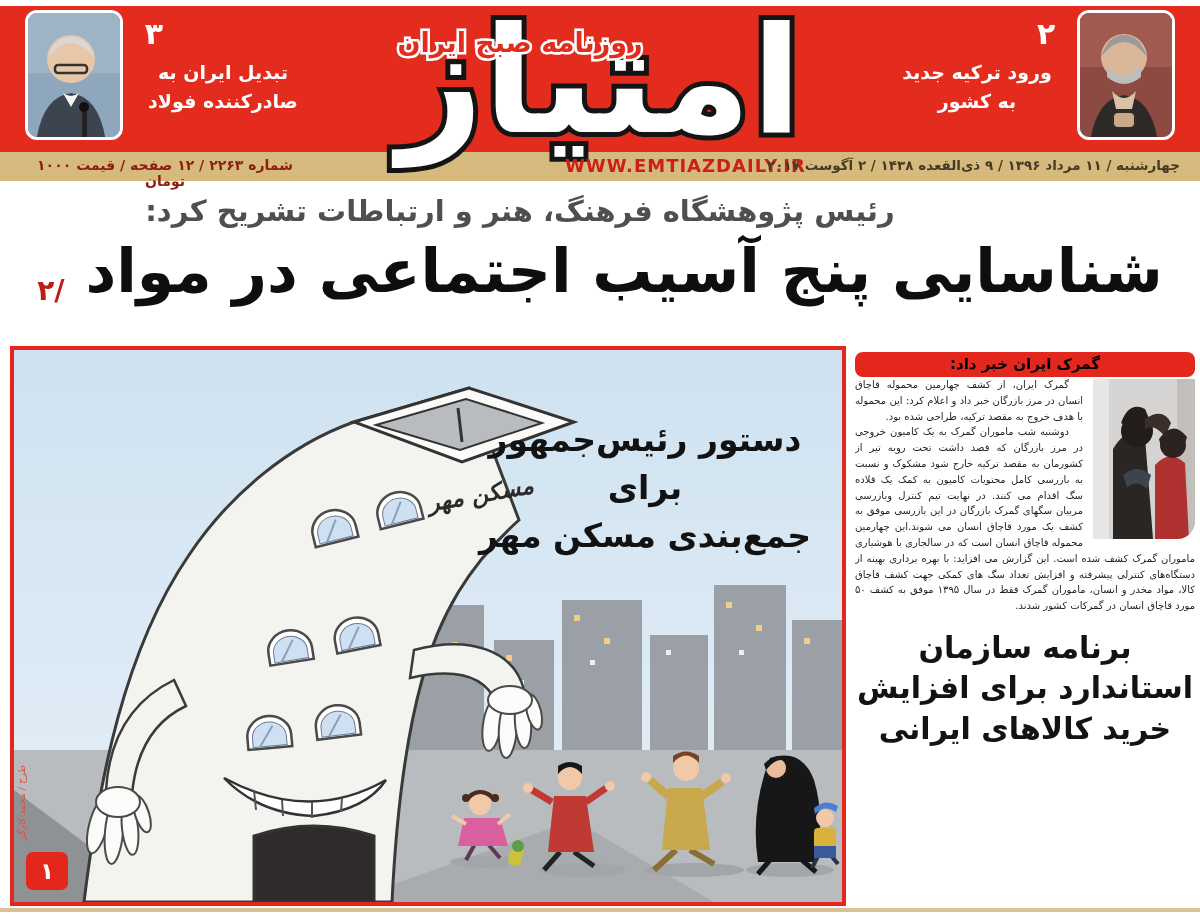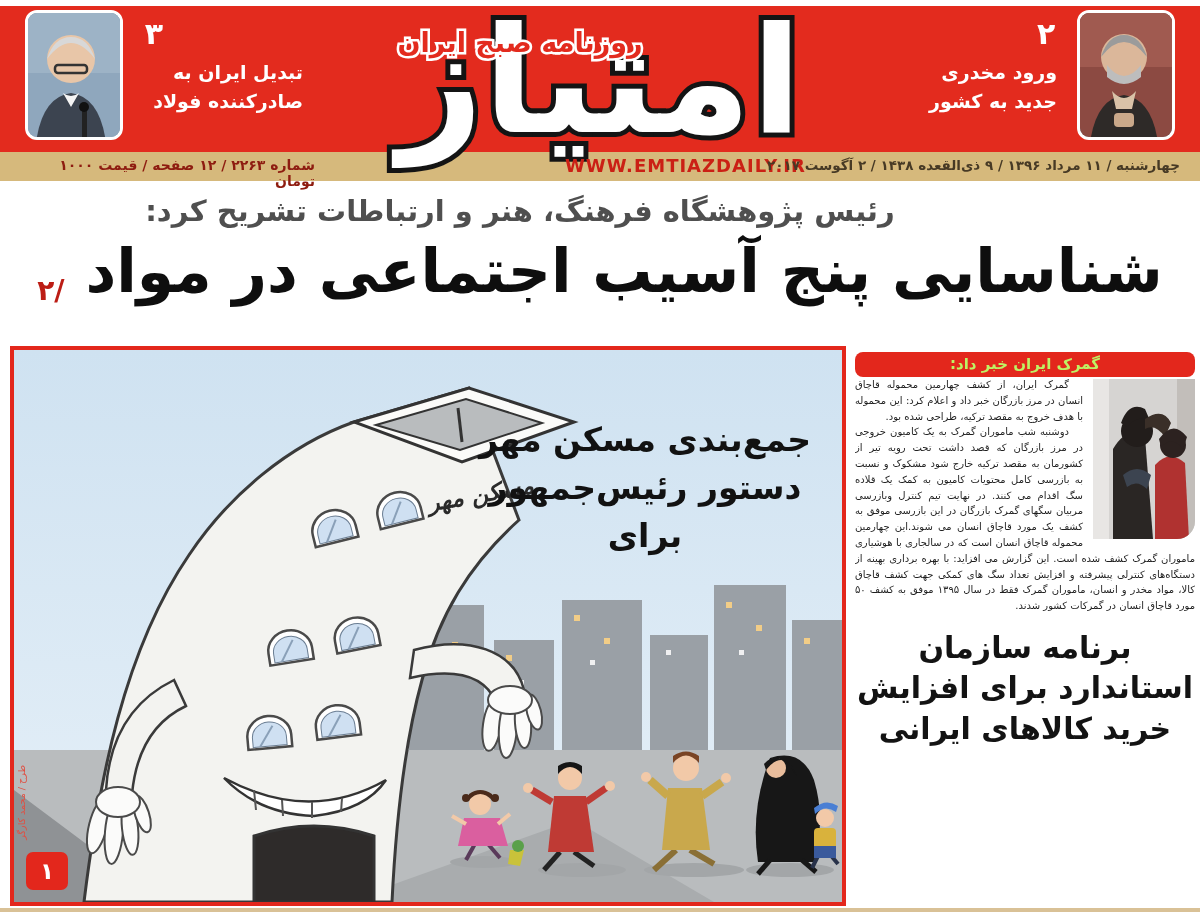--- a/index.html
+++ b/index.html
@@ -28,35 +28,35 @@
   }
   .teaser-photo {
     width:98px; height:130px; border:3px solid #fff; border-radius:12px;
     overflow:hidden; background:#7e96ad;
   }
   .teaser-photo svg{display:block}
   .teaser-num {
     position:absolute; top:6px; font-size:30px; font-weight:bold; color:#fff;
   }
   .teaser-title {
-    position:absolute; top:48px; width:160px; 
+    position:absolute; top:48px; width:160px; text-align:center;
     font-size:19px; font-weight:bold; line-height:1.55; color:#fff;
   }
   .teaser-left  { left:25px; }
   .teaser-left  .teaser-num   { right:-40px; }
   .teaser-left  .teaser-title { right:-180px; }
   .teaser-right { right:25px; }
   .teaser-right .teaser-num   { left:-40px; }
   .teaser-right .teaser-title { left:-180px; }
 
   .issue-info {
     position:absolute; right:1015px; top:157px; width:300px; text-align:left;
     font-size:14px; font-weight:bold; color:#8e1c10; z-index:7; direction:rtl;
   }
-  .issue-info{ left:15px; right:auto; text-align:right;}
+  .issue-info{ left:15px; right:auto; text-align:center;}
   .website {
     position:absolute; left:565px; top:155px; width:275px; text-align:left;
     font-size:18px; font-weight:bold; color:#cb2015; letter-spacing:1px; z-index:7;
     direction:ltr;
   }
   .date-info {
     position:absolute; right:20px; top:157px; font-size:13.5px; font-weight:bold;
     color:#473a25; z-index:7; direction:rtl;
   }
 
@@ -92,21 +92,21 @@
     writing-mode:vertical-rl; transform:rotate(180deg);
     font-size:9.5px; color:#df5043; letter-spacing:1px;
   }
 
   
   .news-col {
     position:absolute; right:5px; top:352px; width:340px; height:556px;
     direction:rtl; overflow:hidden;
   }
   .news-kicker {
-    background:#e3271c; color:#bef264; border-radius:8px;
+    background:#e3271c; color:#000000; border-radius:8px;
     font-size:15px; font-weight:bold; text-align:center; padding:3px 0 4px;
   }
   .news-headline {
     text-align:center; font-weight:900; color:#131313;
     font-size:33px; line-height:1.35; margin:8px 0 10px;
   }
   .news-headline.second { font-size:30px; margin-top:14px; }
   .news-body {
     font-size:10px; line-height:1.58; color:#1f1f1f; text-align:justify;
   }
@@ -157,21 +157,21 @@
       <rect x="0" y="0" width="98" height="54" fill="#a05a50"></rect>
       <circle cx="50" cy="44" r="23" fill="#dbb79a"></circle>
       <path d="M27 44 Q50 14 73 44 Q66 22 50 22 Q34 22 27 44Z" fill="#9b9b9b"></path>
       <path d="M33 52 Q50 74 67 52 L67 64 Q50 78 33 64Z" fill="#bdbdbd"></path>
       <path d="M16 130 Q22 86 50 82 Q78 86 84 130Z" fill="#2e2a28"></path>
       <path d="M38 78 Q50 92 62 78 L58 96 L42 96Z" fill="#d9c2a8"></path>
       <rect x="40" y="100" width="20" height="14" rx="4" fill="#caa88a"></rect>
     </svg>
   </div>
   <div class="teaser-num">۲</div>
-  <div class="teaser-title">ورود مخدری جدید به کشور</div>
+  <div class="teaser-title">ورود ترکیه جدید به کشور</div>
 </div>
 
 <div class="issue-info">شماره ۲۲۶۳ / ۱۲ صفحه / قیمت ۱۰۰۰ تومان</div>
 <div class="website">WWW.EMTIAZDAILY.IR</div>
 <div class="date-info">چهارشنبه / ۱۱ مرداد ۱۳۹۶ / ۹ ذی‌القعده ۱۴۳۸ / ۲ آگوست ۲۰۱۷</div>
 
 <div class="kicker">رئیس پژوهشگاه فرهنگ، هنر و ارتباطات تشریح کرد:</div>
 <div class="lead-headline">
   <span>شناسایی پنج آسیب اجتماعی در مواد</span>
   <span class="page-ref">/۲</span>
@@ -323,22 +323,22 @@
       <line x1="806" y1="502" x2="798" y2="518" stroke="#28324a" stroke-width="4"></line>
       <line x1="814" y1="502" x2="824" y2="514" stroke="#28324a" stroke-width="4"></line>
       <rect x="800" y="478" width="22" height="26" rx="4" fill="#d9b23c"></rect>
       <rect x="800" y="496" width="22" height="12" fill="#3a5a9c"></rect>
       <circle cx="811" cy="468" r="9" fill="#f2c9a8"></circle>
       <path d="M801 464 Q811 454 822 462 L824 456 Q812 448 800 458 Z" fill="#4a7fd4"></path>
     </g>
   </svg>
 
   <div class="cartoon-caption">
+    <div>دستور رئیس‌جمهور برای</div>
     <div>جمع‌بندی مسکن مهر</div>
-    <div>دستور رئیس‌جمهور برای</div>
   </div>
   <div class="cartoon-badge">۱</div>
   <div class="cartoon-credit">طرح / محمد کارگر</div>
 </div>
 
 <div class="news-col">
 
   <div class="news-kicker">گمرک ایران خبر داد:</div>
 
   <div class="news-body">

